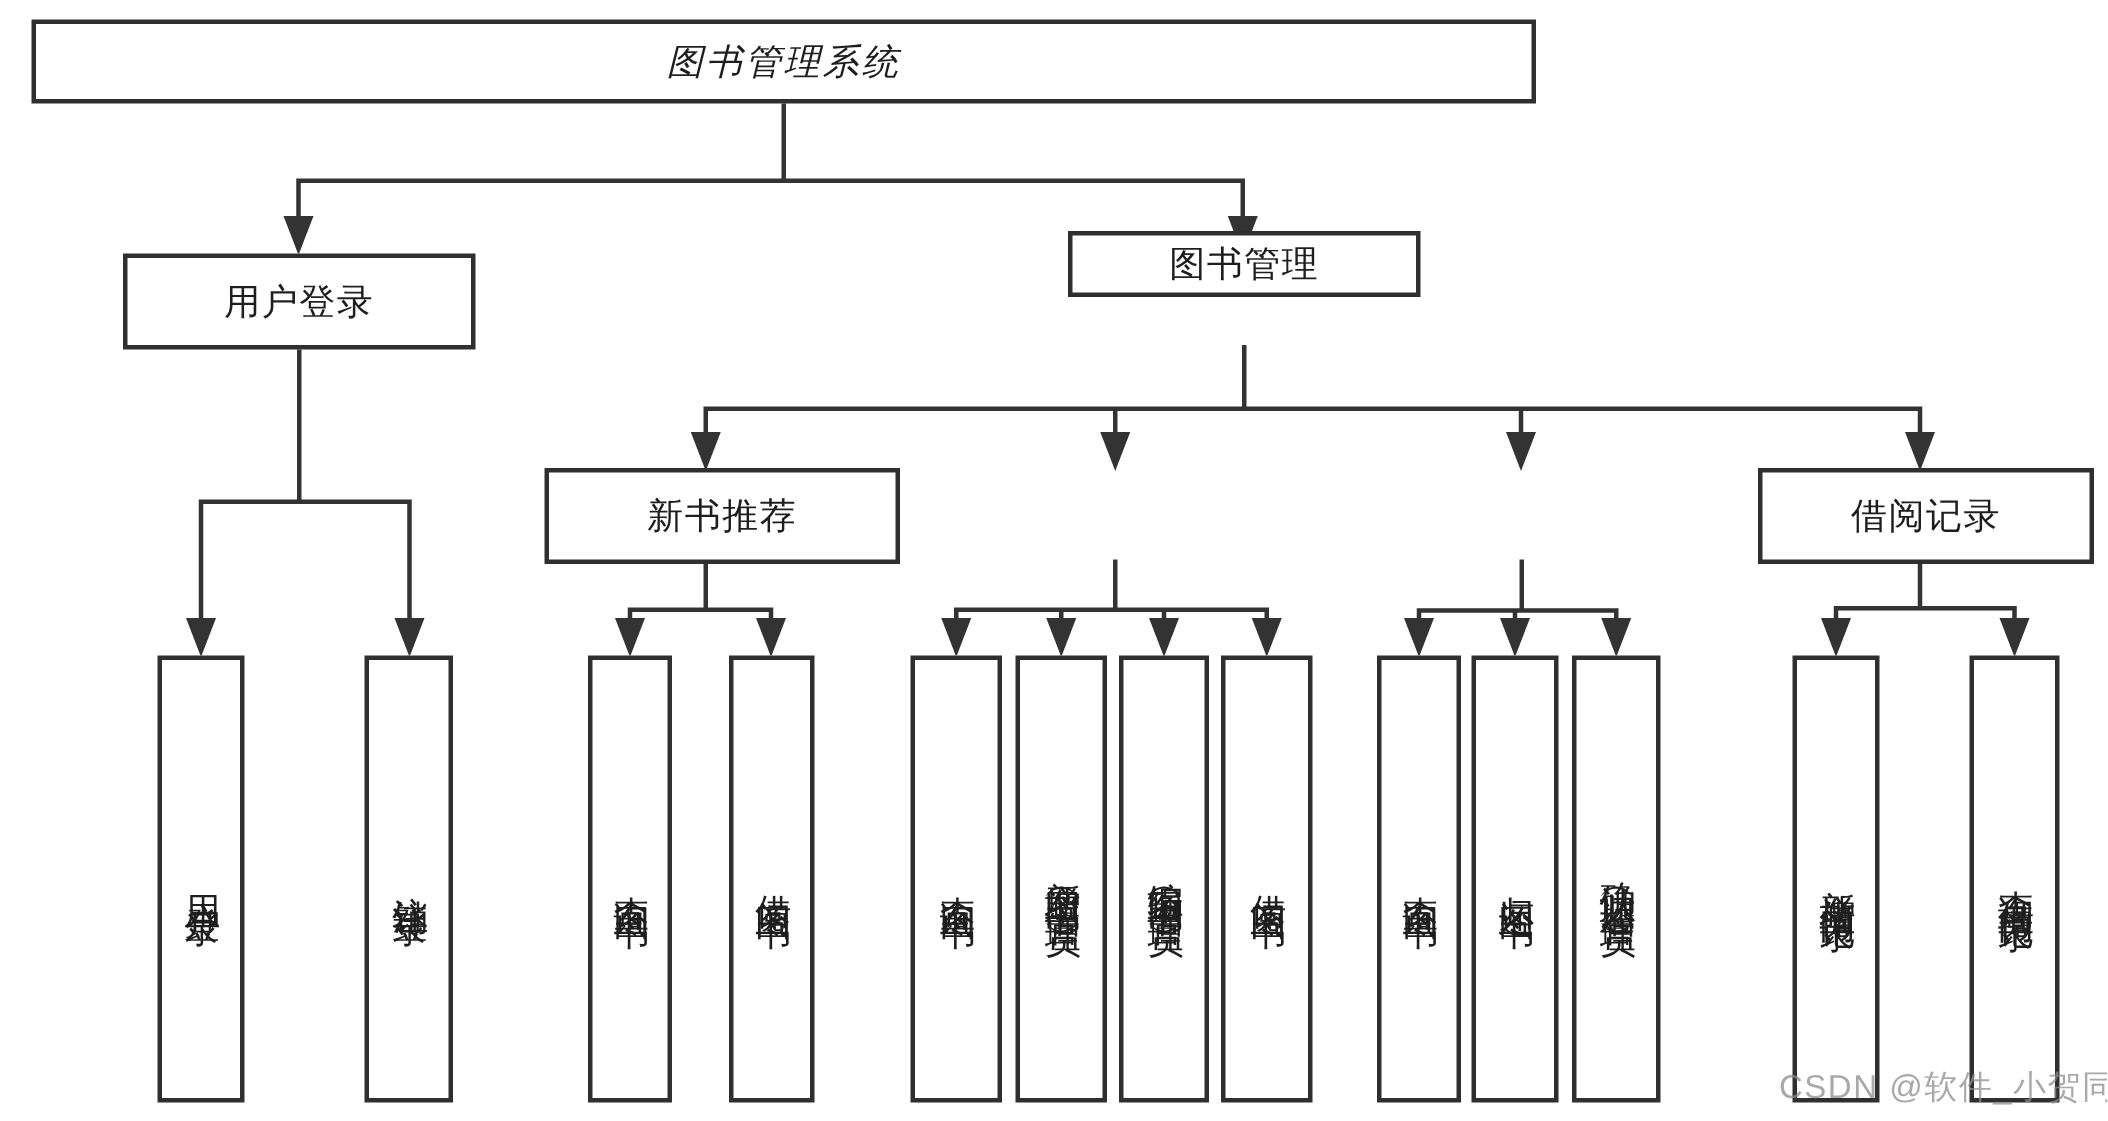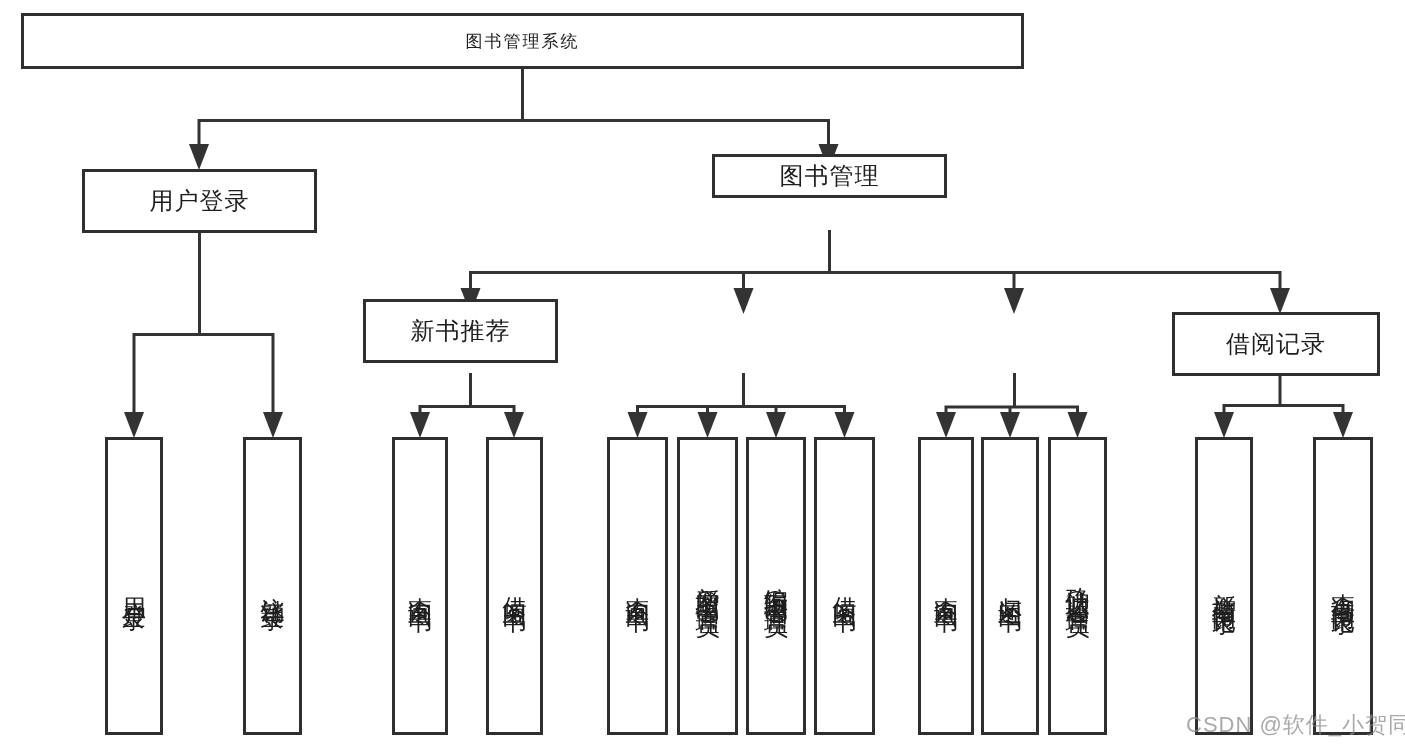--- a/index.html
+++ b/index.html
@@ -13,21 +13,21 @@
   .wires{position:absolute;left:0;top:0;z-index:0;}
   .node{
     position:absolute;
     box-sizing:border-box;
     border:3px solid #2f2f2f;
     background:#ffffff;
     display:flex;align-items:center;justify-content:center;
     color:#1e1e1e;
     z-index:1;
   }
-  .root-node{font-size:17px;letter-spacing:2px;}
+  .root-node{font-size:24px;letter-spacing:2px;font-style:italic;}
   .h-node{font-size:24px;letter-spacing:1px;}
   .leaf{font-size:24px;}
   .vtext{
     writing-mode:vertical-rl;
     text-orientation:mixed;
     letter-spacing:4px;
     line-height:1;
     white-space:nowrap;
   }
   .watermark{
@@ -101,24 +101,24 @@
     <span>图书管理系统</span>
   </div>
 
   <div class="node h-node" style="left:82px;top:169px;width:235px;height:64px">
     <span>用户登录</span>
   </div>
   <div class="node h-node" style="left:712px;top:154px;width:235px;height:44px">
     <span>图书管理</span>
   </div>
 
-  <div class="node h-node" style="left:363px;top:299px;width:195px;height:64px">
+  <div class="node h-node" style="left:363px;top:312px;width:237px;height:64px">
     <span>新书推荐</span>
   </div>
-  <div class="node h-node" style="left:1172px;top:312px;width:208px;height:64px">
+  <div class="node h-node" style="left:1172px;top:312px;width:224px;height:64px">
     <span>借阅记录</span>
   </div>
 
   <div class="node leaf" style="left:105px;top:437px;width:58px;height:298px">
     <span class="vtext">用户登录</span>
   </div>
   <div class="node leaf" style="left:243px;top:437px;width:59px;height:298px">
     <span class="vtext">注销登录</span>
   </div>
 

